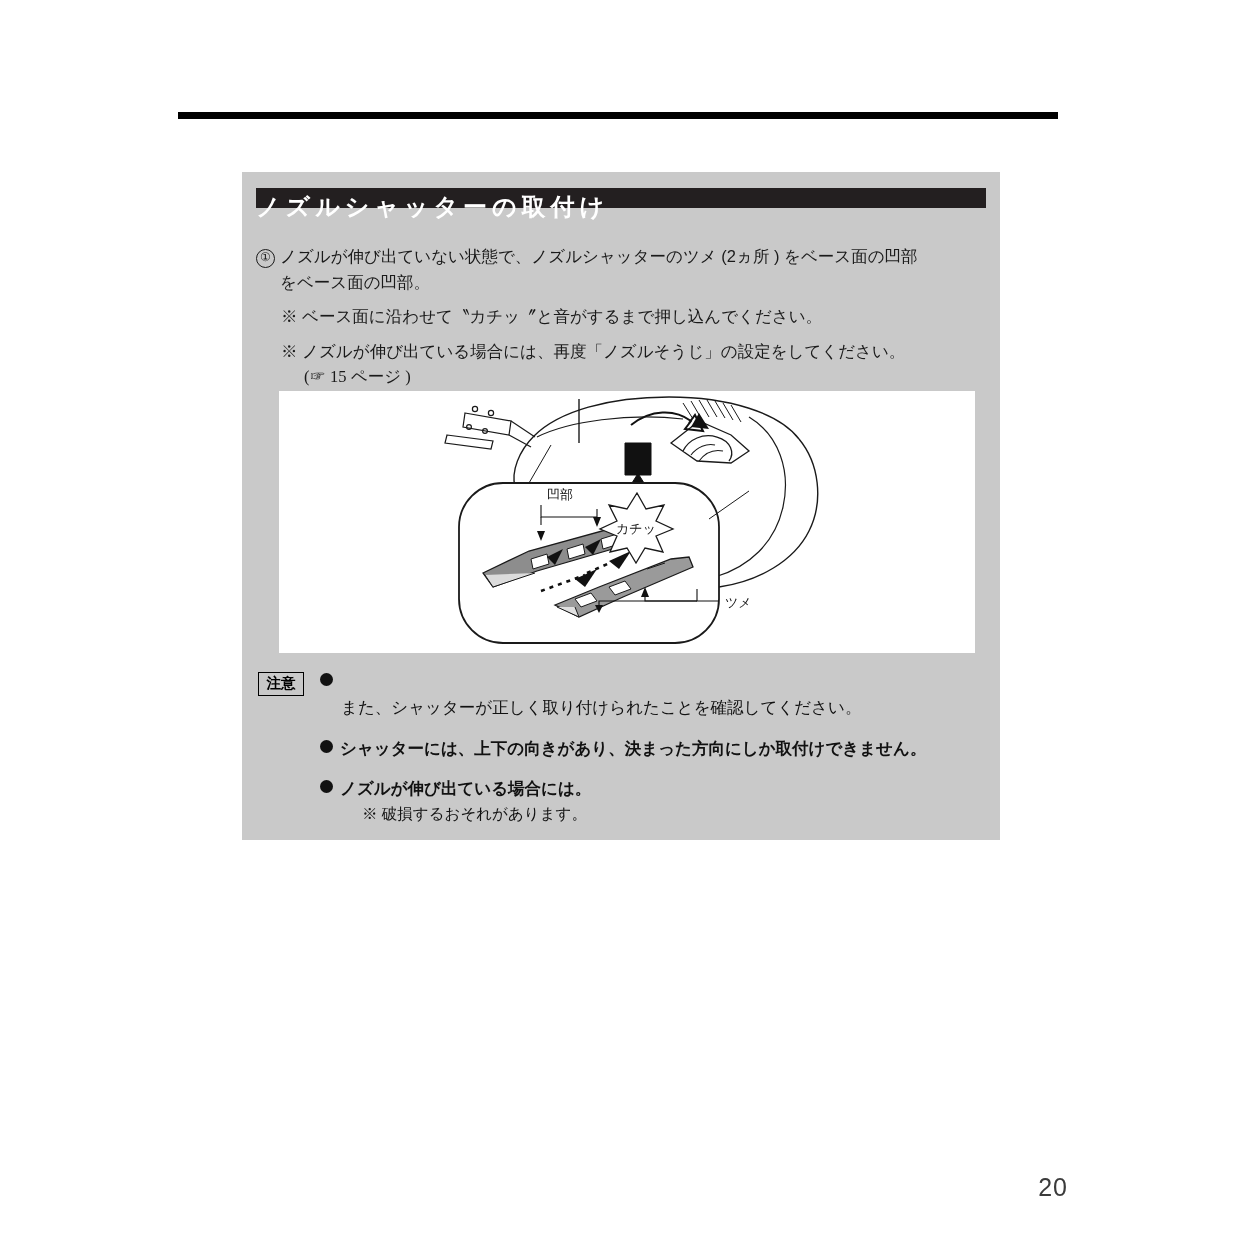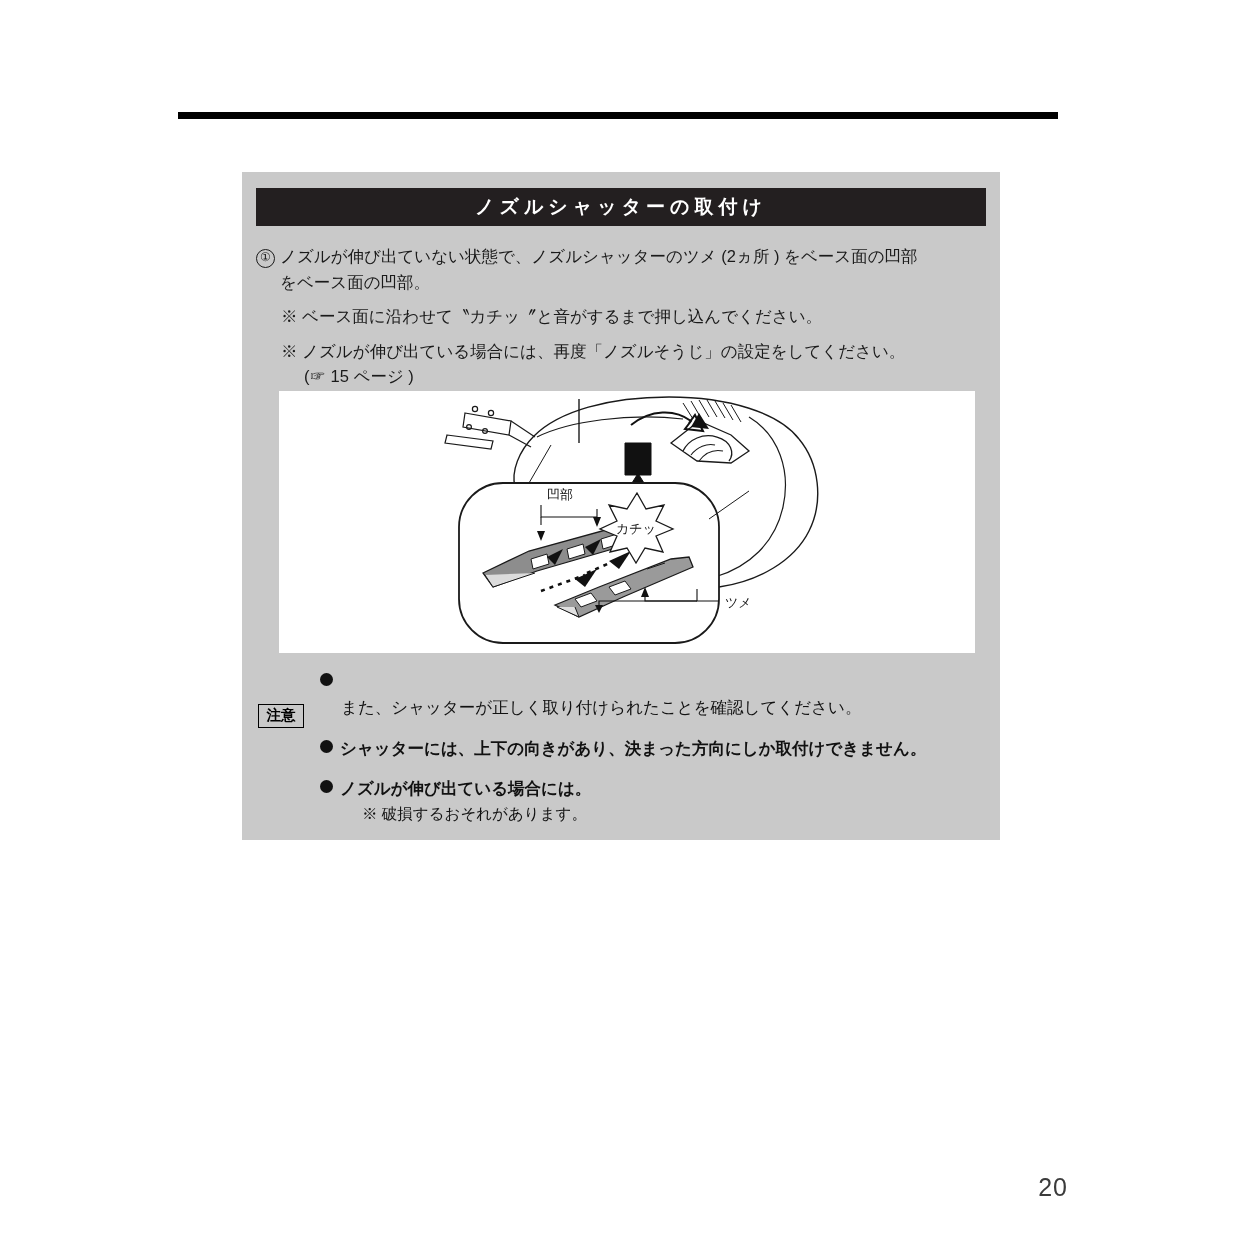--- a/index.html
+++ b/index.html
@@ -35,26 +35,26 @@
     top: 172px;
     width: 758px;
     height: 668px;
     background: #c9c9c9;
   }
   .panel-title {
     position: absolute;
     left: 256px;
     top: 188px;
     width: 730px;
-    height: 38px;
+    height: 20px;
     background: #231f20;
     color: #ffffff;
-    font-size: 19px;
+    font-size: 24px;
     letter-spacing: 5px;
-    text-align: center;
+    text-align: left;
     line-height: 38px;
     font-weight: 600;
   }
   
   .body-block {
     position: absolute;
     left: 256px;
     top: 236px;
     width: 732px;
     font-size: 16.5px;
@@ -73,21 +73,21 @@
     border: 1.4px solid #1a1a1a;
     border-radius: 50%;
     font-size: 12px;
     line-height: 15px;
     text-align: center;
     margin-right: 5px;
     vertical-align: 1px;
   }
   .indent1 { padding-left: 24px; }
   .indent2 { padding-left: 25px; }
-  .indent3 { padding-left: 48px; }
+  .indent3 { padding-left: 48px; font-family: Liberation Serif, serif; }
 
   
   .illus {
     position: absolute;
     left: 279px;
     top: 391px;
     width: 696px;
     height: 262px;
     background: #ffffff;
     overflow: hidden;
@@ -102,21 +102,20 @@
     width: 44px;
     height: 22px;
     border: 1.6px solid #000;
     background: #c9c9c9;
     font-size: 14.5px;
     font-weight: 700;
     line-height: 20px;
     text-align: center;
     color: #000;
     letter-spacing: 0px;
-    margin-top: 32px;
   }
   .caution-body {
     position: absolute;
     left: 320px;
     top: 668px;
     width: 660px;
     font-size: 16.5px;
     color: #111;
     font-weight: 700;
     line-height: 1.6;

